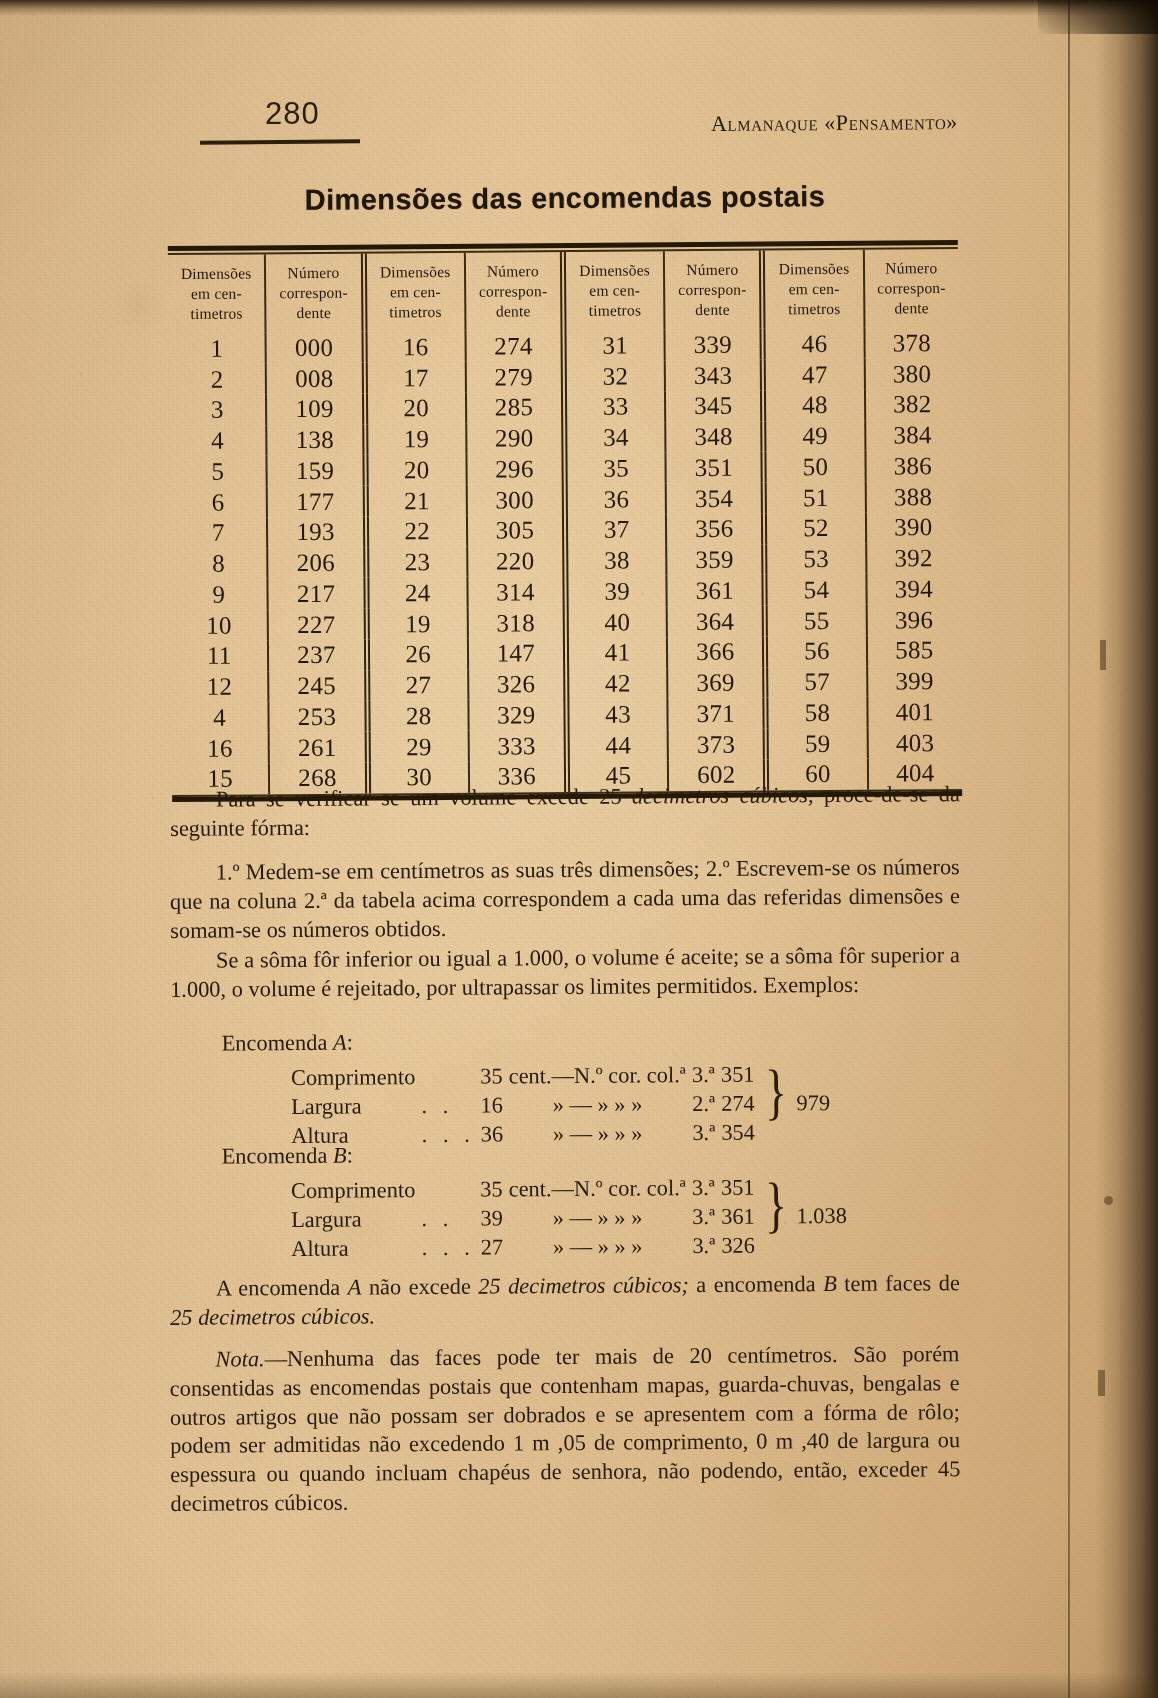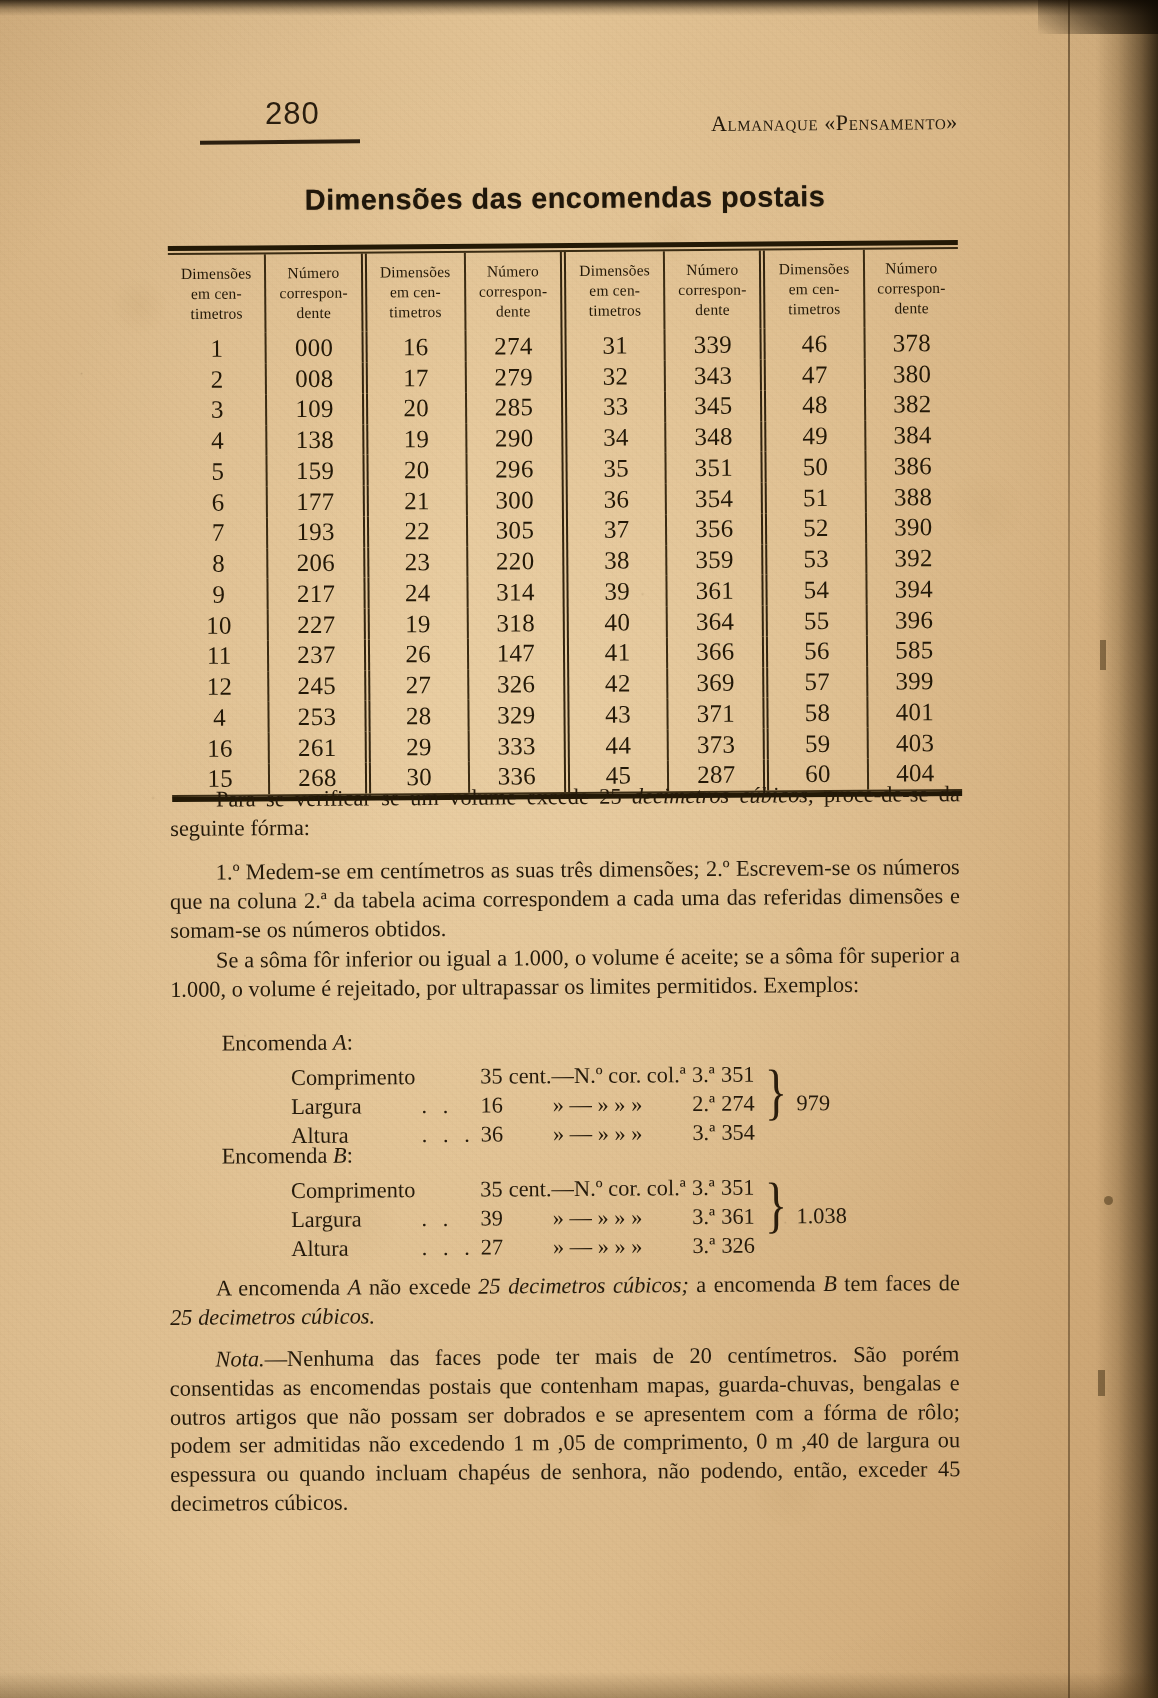--- a/index.html
+++ b/index.html
@@ -454,21 +454,21 @@
               <td class="sep-single">373</td>
               <td class="sep-double">59</td>
               <td class="sep-single">403</td>
             </tr>
             <tr class="body-bot-space">
               <td>15</td>
               <td class="sep-single">268</td>
               <td class="sep-double">30</td>
               <td class="sep-single">336</td>
               <td class="sep-double">45</td>
-              <td class="sep-single">287</td>
+              <td class="sep-single">602</td>
               <td class="sep-double">60</td>
               <td class="sep-single">404</td>
             </tr>
           </tbody>
       </table>
       <div class="rule-thin"></div>
       <div class="rule-thick"></div>
     </div>
 
     <div class="prose" style="top:783px;">

